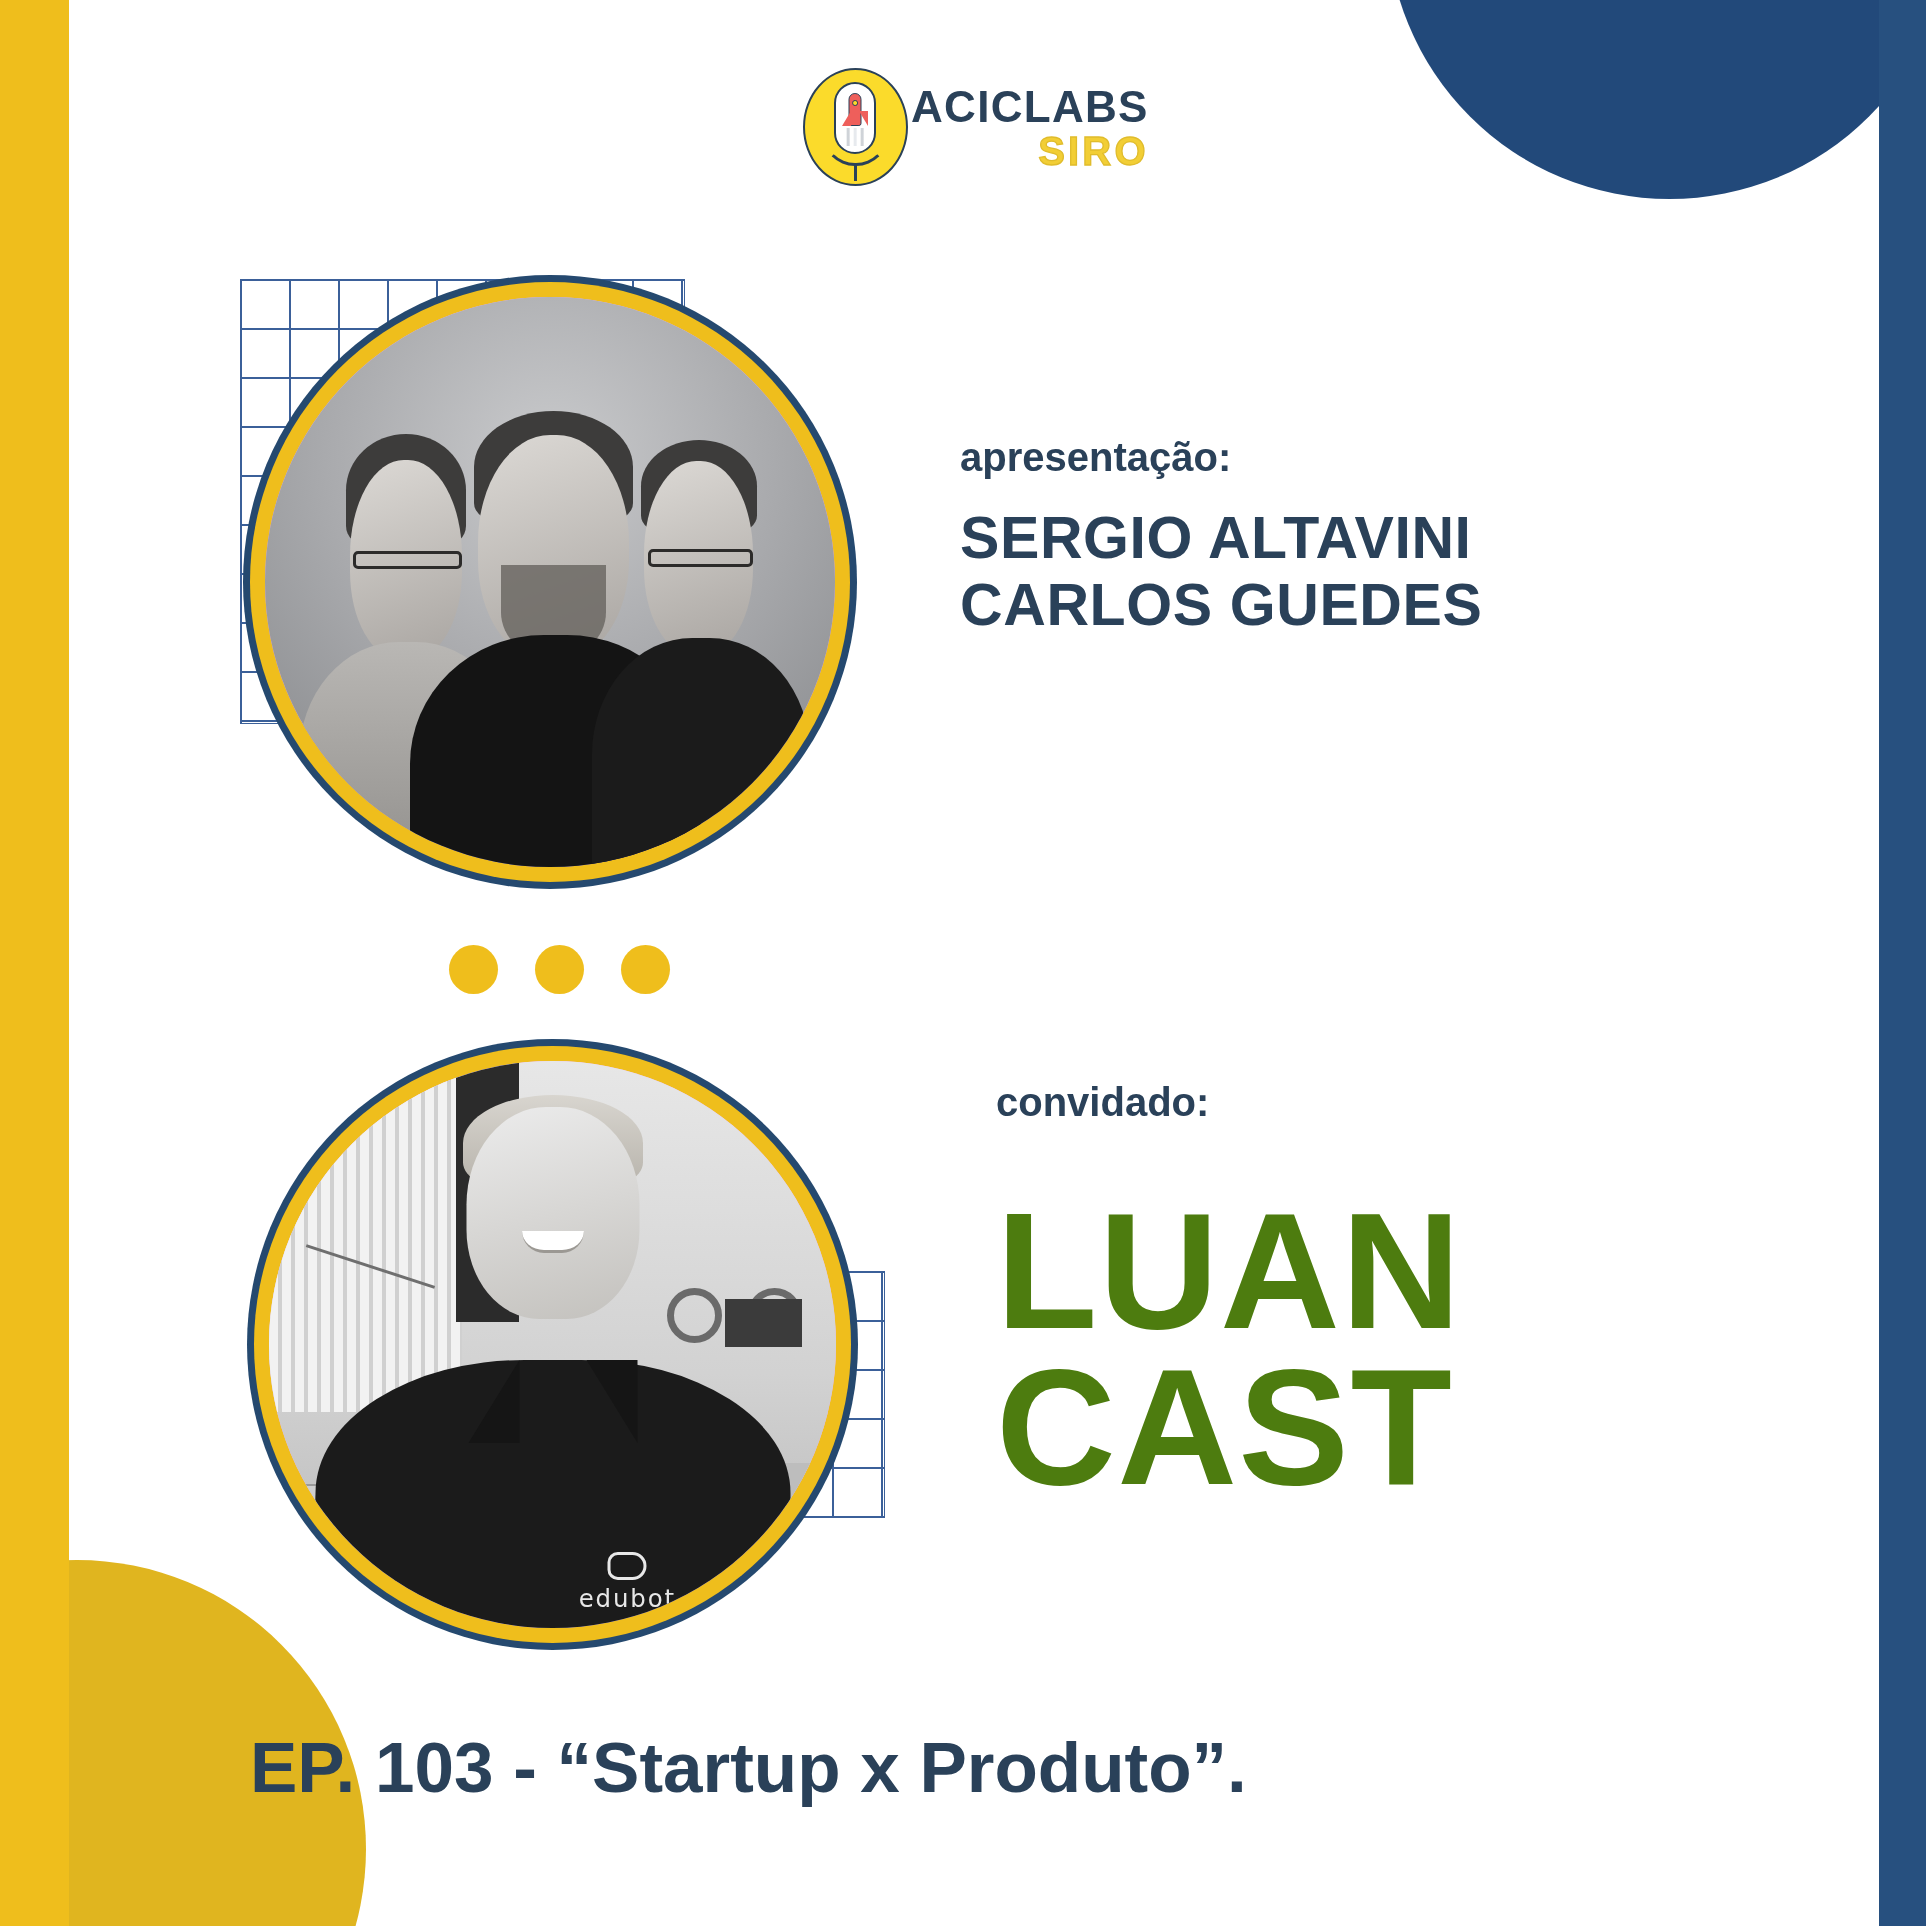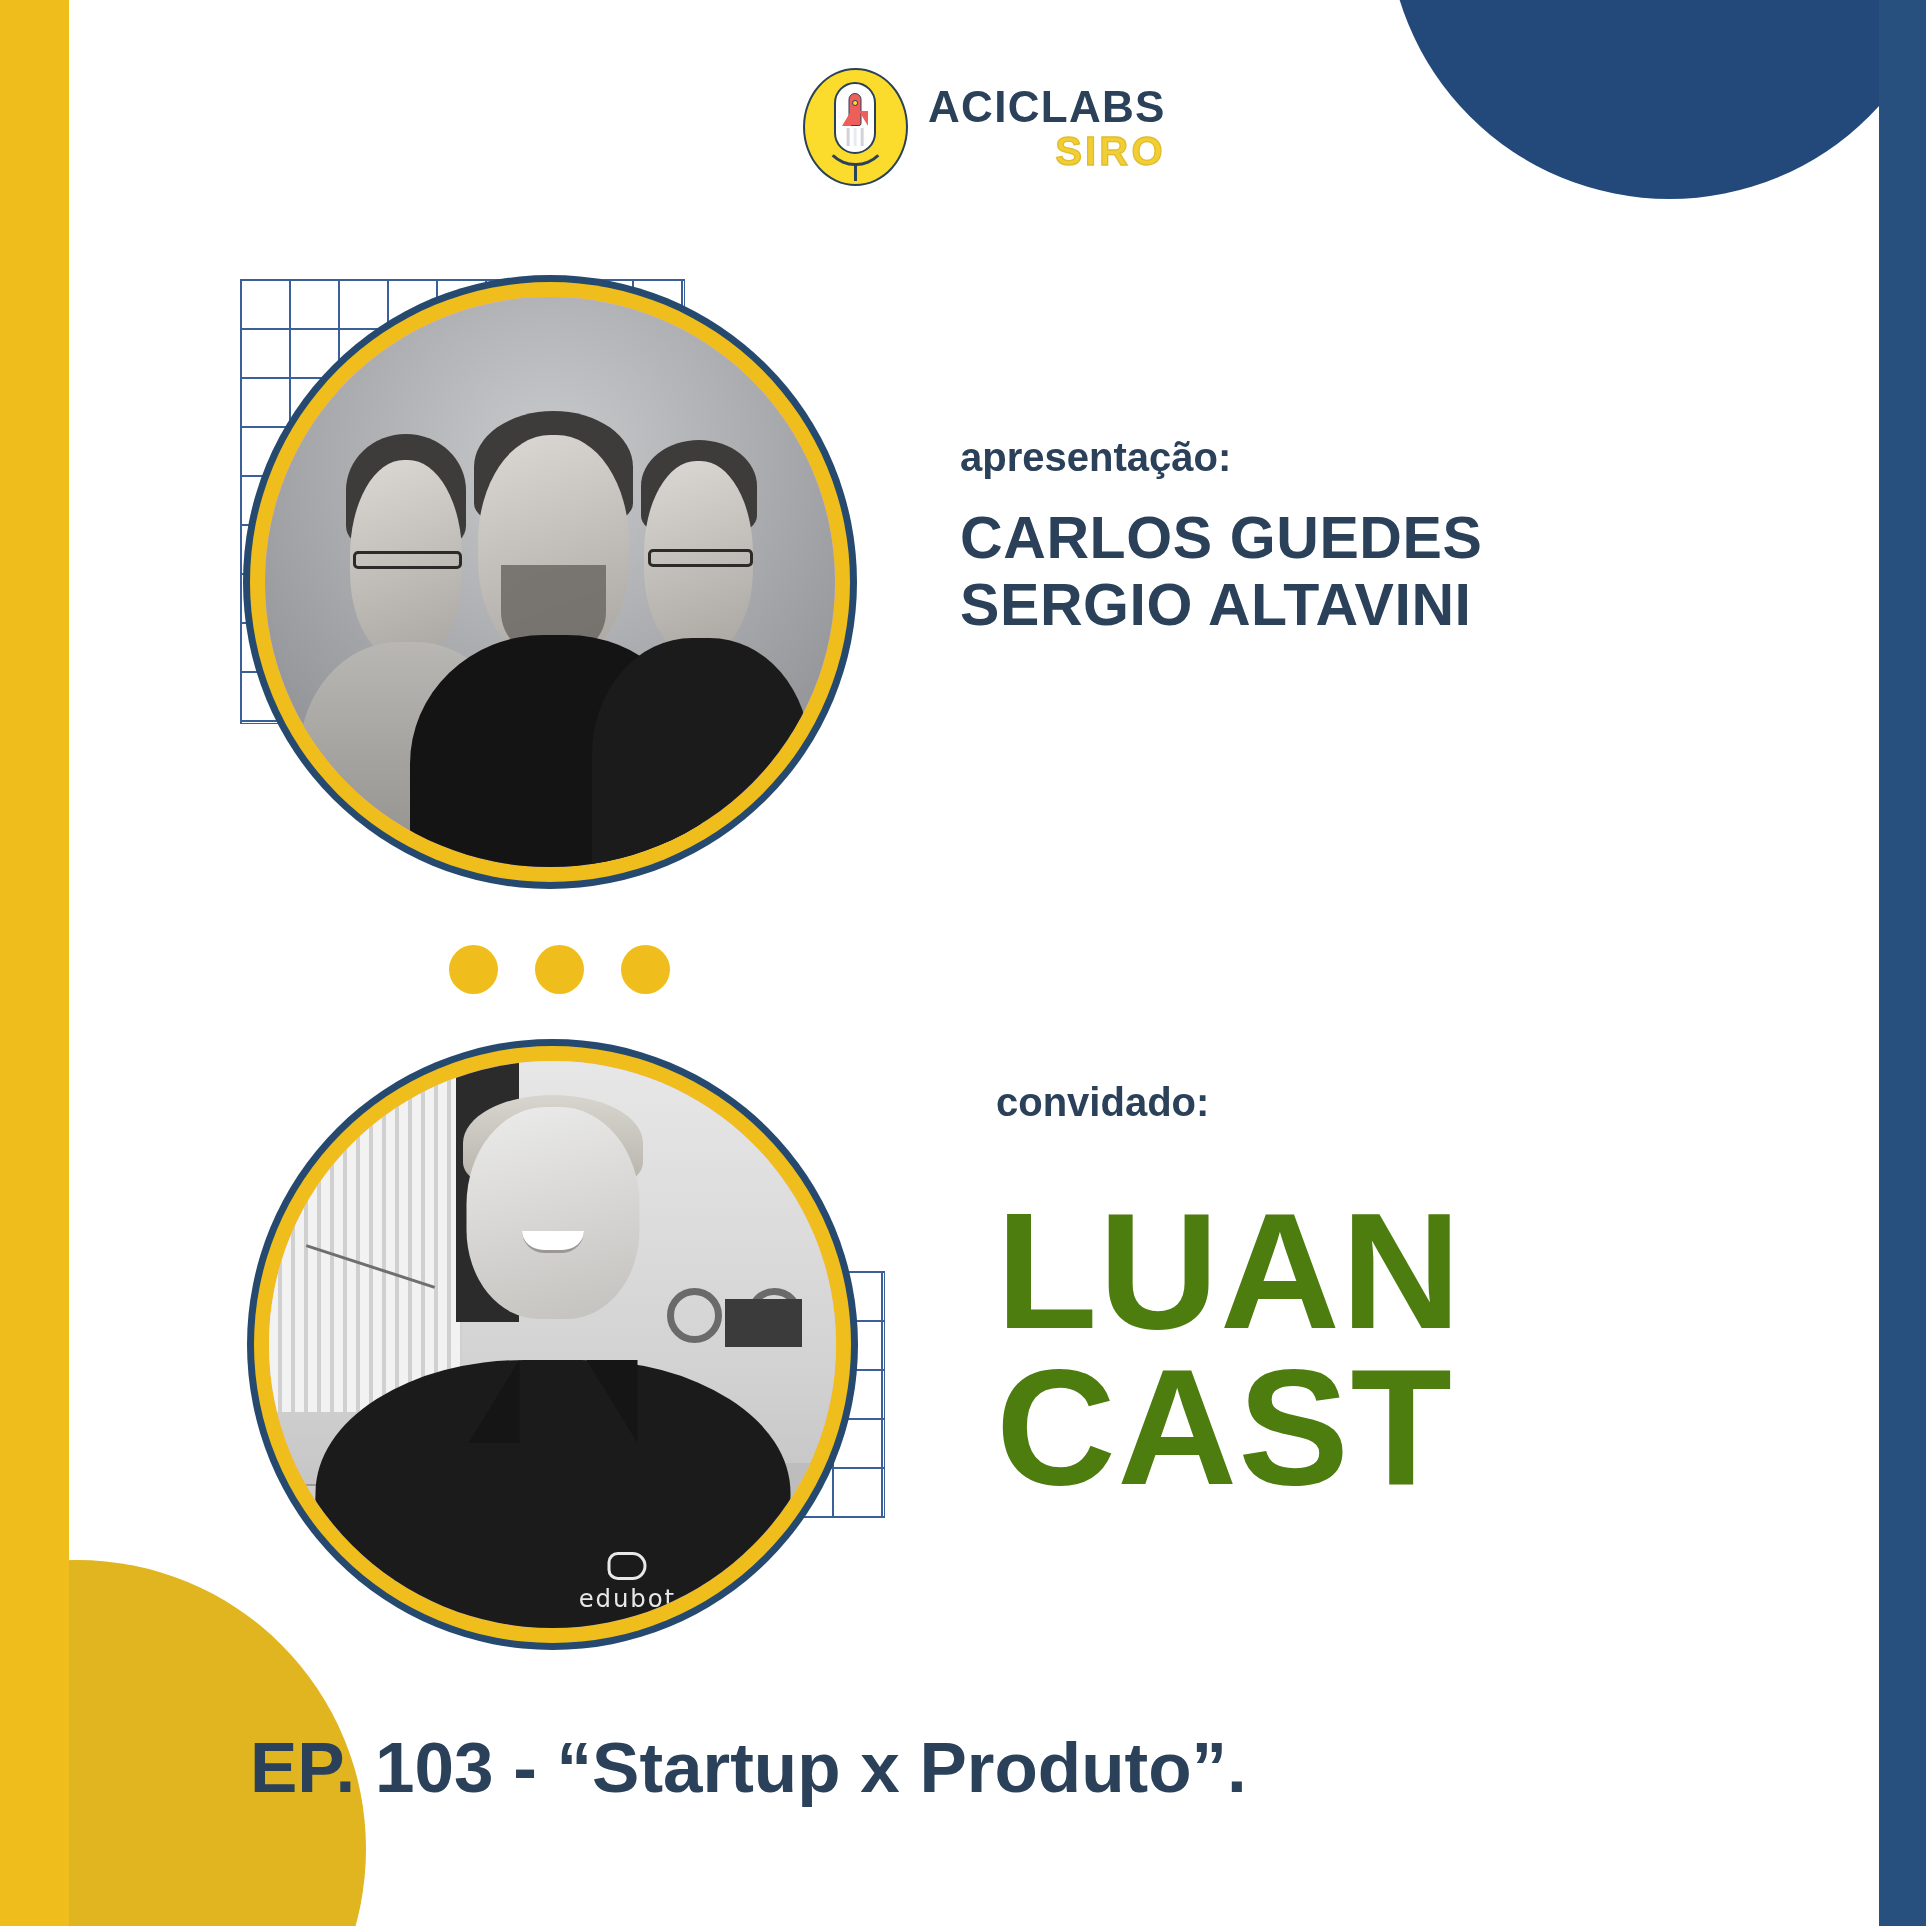--- a/index.html
+++ b/index.html
@@ -55,21 +55,21 @@
     z-index: 1;
   }
 
   
   .logo {
     position: absolute;
     left: 803px; top: 67px;
     width: 360px; height: 122px;
     display: flex;
     align-items: center;
-    gap: 17px;
+    gap: 0;
     z-index: 5;
   }
   .logo-mark {
     position: relative;
     width: 108px; height: 121px;
     flex: none;
   }
   .logo-mark .oval {
     position: absolute;
     left: 0; top: 0;
@@ -512,22 +512,22 @@
             <span>edubot</span>
           </div>
         </div>
       </div>
     </div>
   </div>
 
   <div class="hosts-block">
     <div class="kicker">apresentação:</div>
     <div class="host-names">
+      <div>SERGIO ALTAVINI</div>
       <div>CARLOS GUEDES</div>
-      <div>SERGIO ALTAVINI</div>
     </div>
   </div>
 
   <div class="guest-block">
     <div class="kicker">convidado:</div>
     <div class="guest-name">
       <div>LUAN</div>
       <div>CAST</div>
     </div>
   </div>

